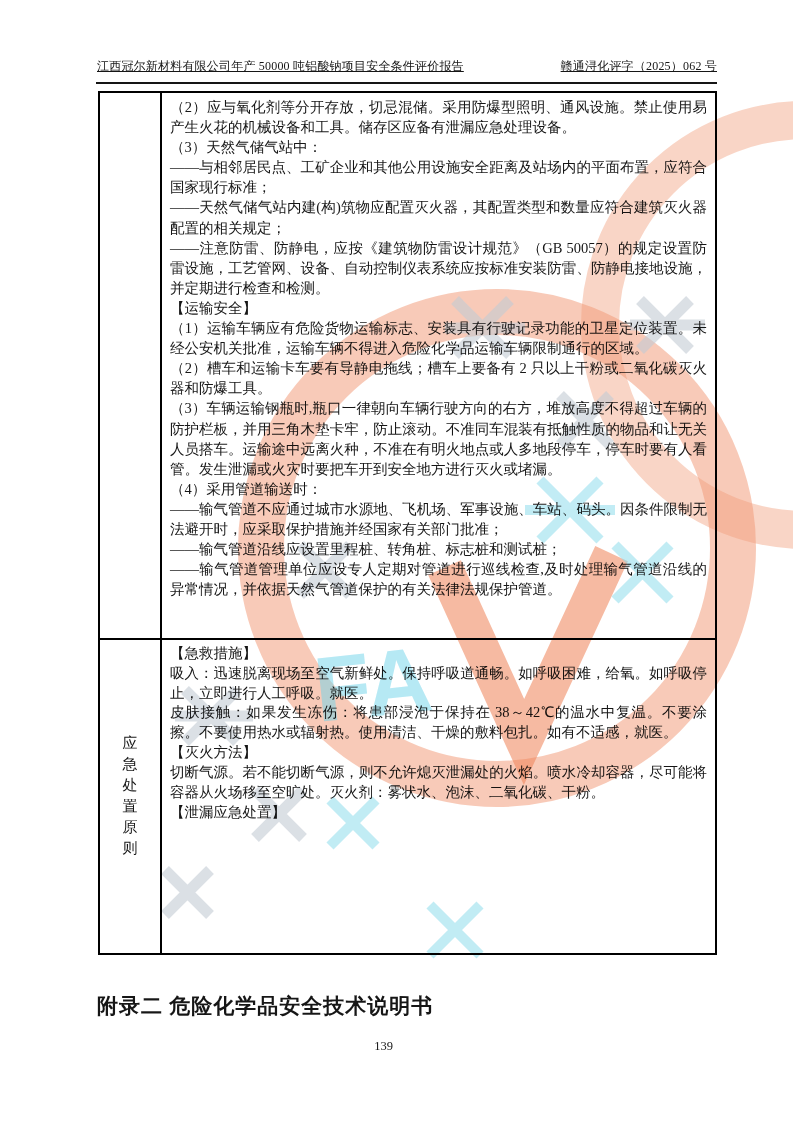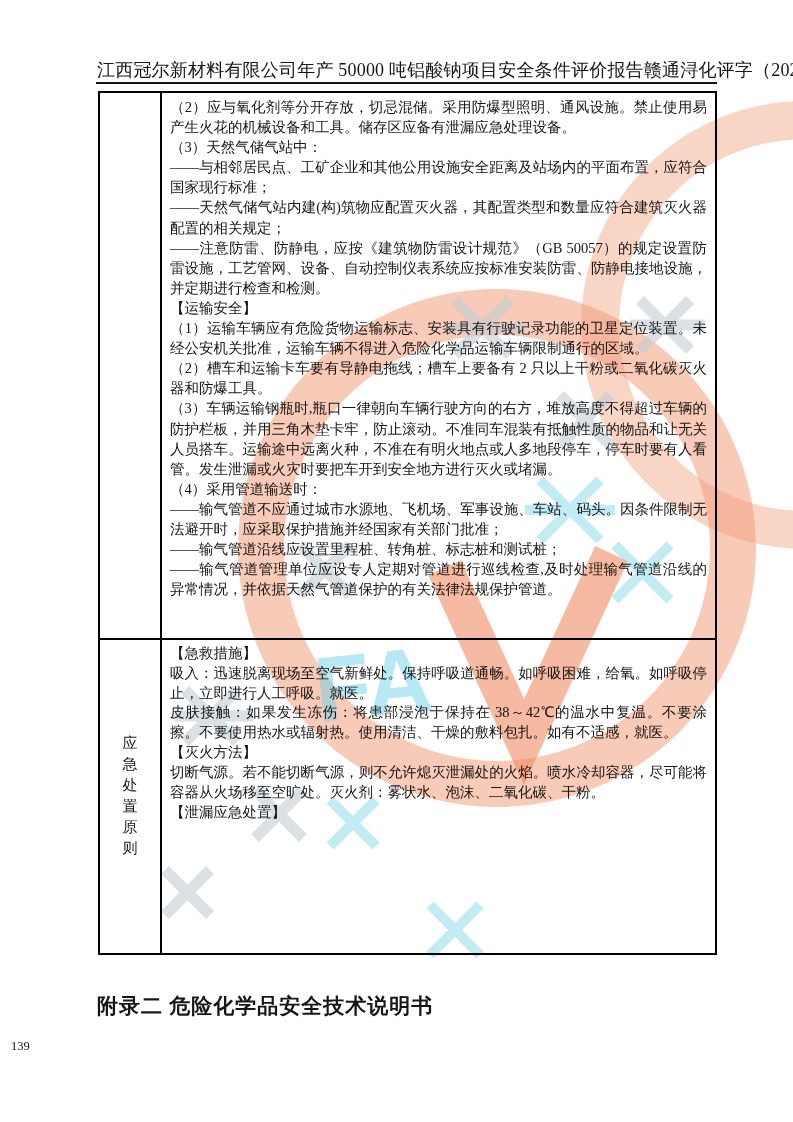--- a/index.html
+++ b/index.html
@@ -5,21 +5,21 @@
   html,body{margin:0;padding:0;}
   body{
     width:793px;height:1122px;position:relative;background:#ffffff;
     font-family:"Liberation Serif","DejaVu Serif",serif;color:#161616;
     overflow:hidden;
   }
   
   .page-header{
     position:absolute;left:97px;top:58px;width:620px;
     display:flex;justify-content:space-between;align-items:flex-end;
-    font-size:18px;letter-spacing:.2px;white-space:nowrap;
+    font-size:12px;letter-spacing:.2px;white-space:nowrap;text-decoration:underline;
   }
   .header-rule{
     position:absolute;left:96px;top:82px;width:621px;height:2px;background:#151515;
   }
   
   .doc-table{
     position:absolute;left:98px;top:91px;width:619px;height:864px;
     box-sizing:border-box;border:2px solid #000;
     display:flex;flex-direction:column;background:transparent;
   }
@@ -40,21 +40,21 @@
     overflow:hidden;
   }
   .t-row.r2 .content-cell{line-height:19.9px;}
   .content-cell p{margin:0;word-break:break-all;font-family:Liberation Serif, serif;}
   
   .appendix-heading{
     position:absolute;left:97px;top:992px;
     font-size:21px;font-weight:bold;letter-spacing:1px;white-space:nowrap;
   }
   .page-number{
-    position:absolute;left:11px;top:1039px;width:733px;
+    position:absolute;left:17px;top:1039px;width:733px;text-align:center;
     font-size:12.5px;
   }
   
   .watermark{
     position:absolute;left:0;top:0;width:793px;height:1122px;
     pointer-events:none;z-index:6;mix-blend-mode:multiply;
   }
 </style>
 </head>
 <body>

